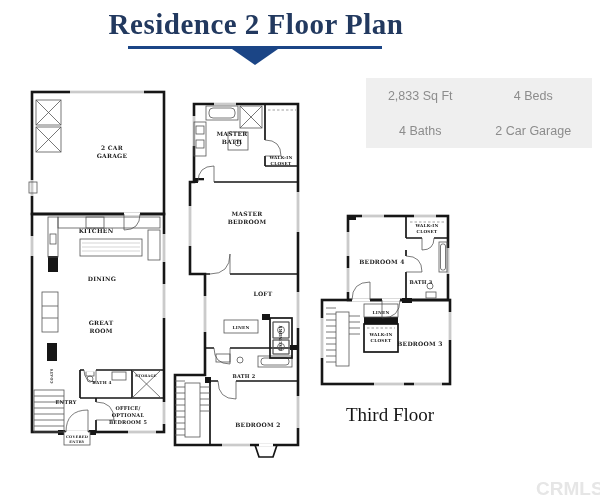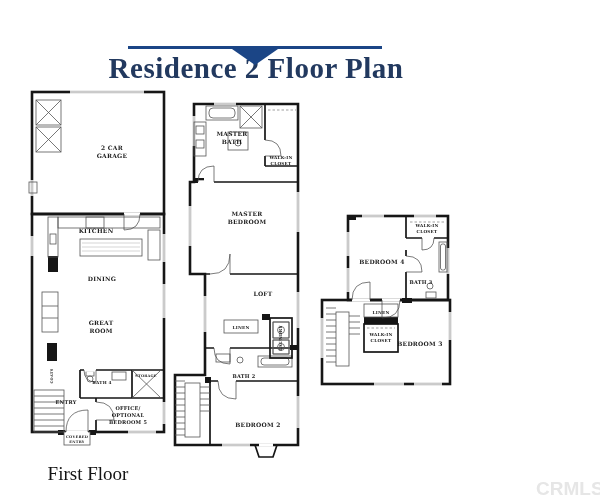--- a/index.html
+++ b/index.html
@@ -1,21 +1,21 @@
 <!DOCTYPE html>
 <html><head>
 <meta charset="utf-8">
 <style>
   html,body{margin:0;padding:0;background:#fff;}
   #stage{position:relative;width:600px;height:504px;background:#ffffff;overflow:hidden;
          font-family:"Liberation Sans",sans-serif;}
   
   #title{position:absolute;left:100px;top:8px;width:312px;text-align:center;
          font-family:"Liberation Serif",serif;font-weight:600;font-size:29px;
-         color:#22395f;letter-spacing:.5px;white-space:nowrap;margin-top:44px;}
+         color:#22395f;letter-spacing:.5px;white-space:nowrap;}
   #title-rule{position:absolute;left:128px;top:46px;width:254px;height:3px;background:#1b4586;}
   #title-arrow{position:absolute;left:232px;top:49px;width:0;height:0;
          border-left:23px solid transparent;border-right:23px solid transparent;
          border-top:16px solid #1b4586;}
   
   #specs{position:absolute;left:366px;top:78px;width:226px;height:70px;background:#efefef;
          display:grid;grid-template-columns:48% 52%;grid-template-rows:1fr 1fr;
          align-items:center;justify-items:center;color:#8c8c8c;font-size:12.5px;}
   
   .floor-label{position:absolute;font-family:"Liberation Serif",serif;font-size:19px;color:#141414;
@@ -47,20 +47,26 @@
 </style>
 </head>
 <body>
 
 <div id="stage">
 
   <div id="title">Residence 2 Floor Plan</div>
   <div id="title-rule"></div>
   <div id="title-arrow"></div>
 
+  <div id="specs">
+    <div>2,833 Sq Ft</div>
+    <div>4 Beds</div>
+    <div>4 Baths</div>
+    <div>2 Car Garage</div>
+  </div>
 
   <svg id="plan-first" class="plan" viewBox="0 0 140 378">
     <g>
       <rect class="wall" x="4" y="8" width="132" height="122"></rect>
       <rect class="wall" x="4" y="130" width="132" height="218"></rect>
       <path class="med" d="M52,286 H136 M52,286 V314 M104,286 V314 M52,314 H136 M68,314 V348"></path>
       <rect class="blk" x="20" y="172" width="10" height="16"></rect>
       <rect class="blk" x="19" y="259" width="10" height="18"></rect>
       <rect class="blk" x="30" y="346" width="7" height="5"></rect>
       <rect class="blk" x="61" y="346" width="7" height="5"></rect>
@@ -278,17 +284,17 @@
       <text class="lbl l4" x="109" y="19">WALK-IN</text>
       <text class="lbl l4" x="109" y="25">CLOSET</text>
       <text class="lbl l5" x="103" y="76">BATH 3</text>
       <text class="lbl l4" x="63" y="106">LINEN</text>
       <text class="lbl l4" x="63" y="128">WALK-IN</text>
       <text class="lbl l4" x="63" y="134">CLOSET</text>
       <text class="lbl l6" x="102" y="138">BEDROOM 3</text>
     </g>
   </svg>
 
-  <div id="lbl-first" class="floor-label">First Floor</div>
+  <div id="lbl-third" class="floor-label">Third Floor</div>
 
   <div id="watermark">CRMLS</div>
 
 </div>
 
 </body></html>

